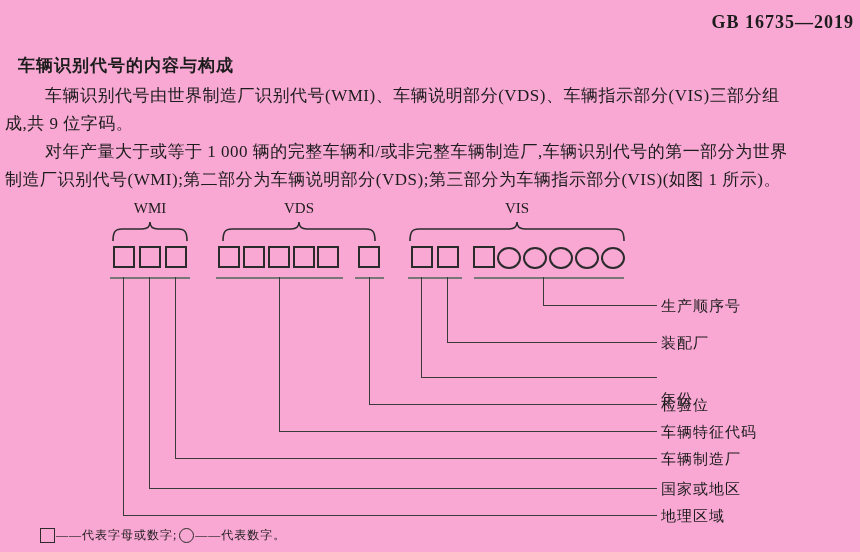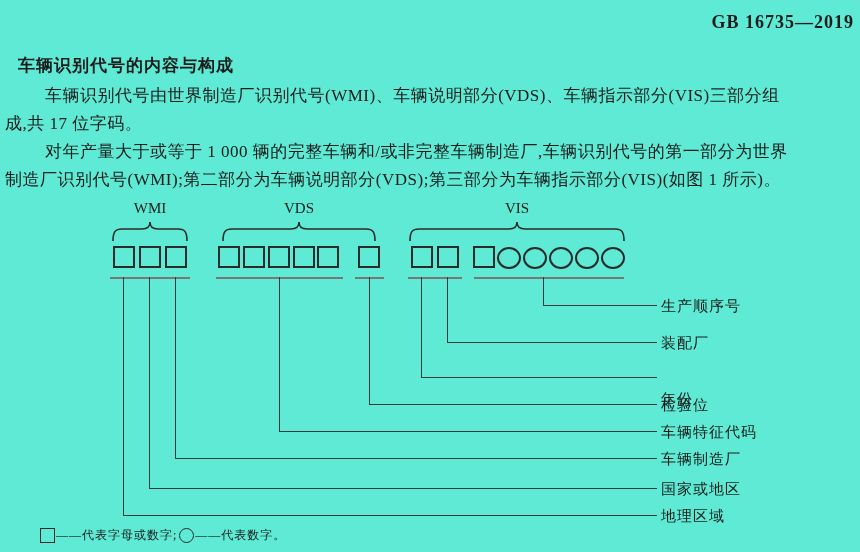--- a/index.html
+++ b/index.html
@@ -1,21 +1,21 @@
 <!DOCTYPE html>
 <html><head>
 <meta charset="utf-8">
 <style>
   html,body{margin:0;padding:0;}
   body{
     width:860px;height:552px;background:#fdfdfc;
     font-family:"Liberation Serif","DejaVu Serif",serif;
     color:#1c1c1c;overflow:hidden;
   }
-  .page{position:relative;width:860px;height:552px;background:#5eead4;}
+  .page{position:relative;width:860px;height:552px;background:#f9a8d4;}
 
   .std-number{
     position:absolute;top:12px;right:6px;
     font-size:18px;font-weight:bold;letter-spacing:1px;
     font-family:"Liberation Serif","DejaVu Serif",serif;
   }
   .doc-title{
     position:absolute;top:41px;left:5px;margin:13px;
     font-size:17px;font-weight:bold;letter-spacing:1px;
     font-family:"Liberation Sans","DejaVu Sans",sans-serif;
@@ -58,21 +58,21 @@
 </style>
 </head>
 <body>
 
 <div class="page">
 
   <div class="std-number">GB 16735—2019</div>
   <h1 class="doc-title">车辆识别代号的内容与构成</h1>
 
   <div class="bodyline indent" style="top:84px;">车辆识别代号由世界制造厂识别代号(WMI)、车辆说明部分(VDS)、车辆指示部分(VIS)三部分组</div>
-  <div class="bodyline noindent" style="top:112px;">成,共 17 位字码。</div>
+  <div class="bodyline noindent" style="top:112px;">成,共 9 位字码。</div>
   <div class="bodyline indent" style="top:140px;">对年产量大于或等于 1 000 辆的完整车辆和/或非完整车辆制造厂,车辆识别代号的第一部分为世界</div>
   <div class="bodyline noindent" style="top:168px;">制造厂识别代号(WMI);第二部分为车辆说明部分(VDS);第三部分为车辆指示部分(VIS)(如图 1 所示)。</div>
 
   <div>
 
     <div class="grp-label" style="left:112px;width:76px;">WMI</div>
     <div class="grp-label" style="left:222px;width:154px;">VDS</div>
     <div class="grp-label" style="left:409px;width:216px;">VIS</div>
 
     <svg class="brace" style="left:112px;top:221px;" width="76" height="22" viewBox="0 0 76 22">

